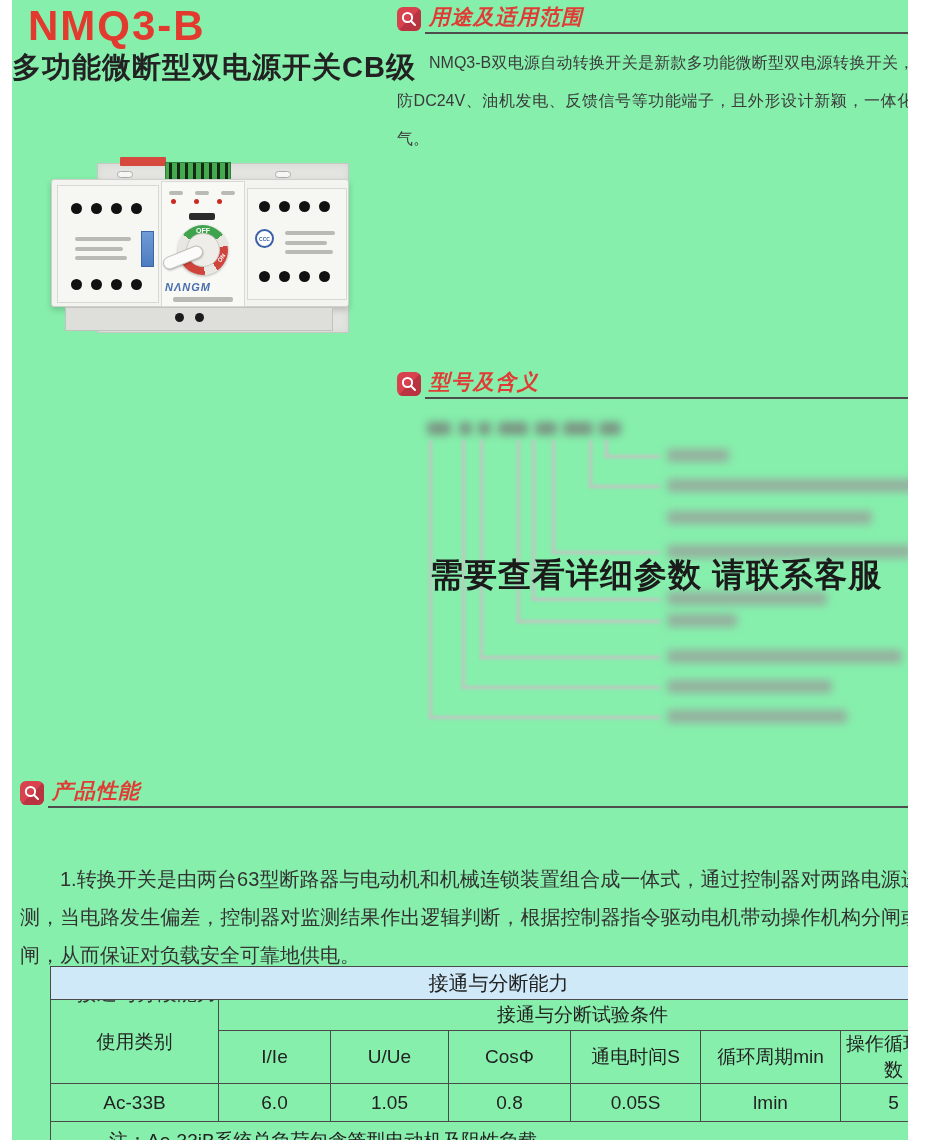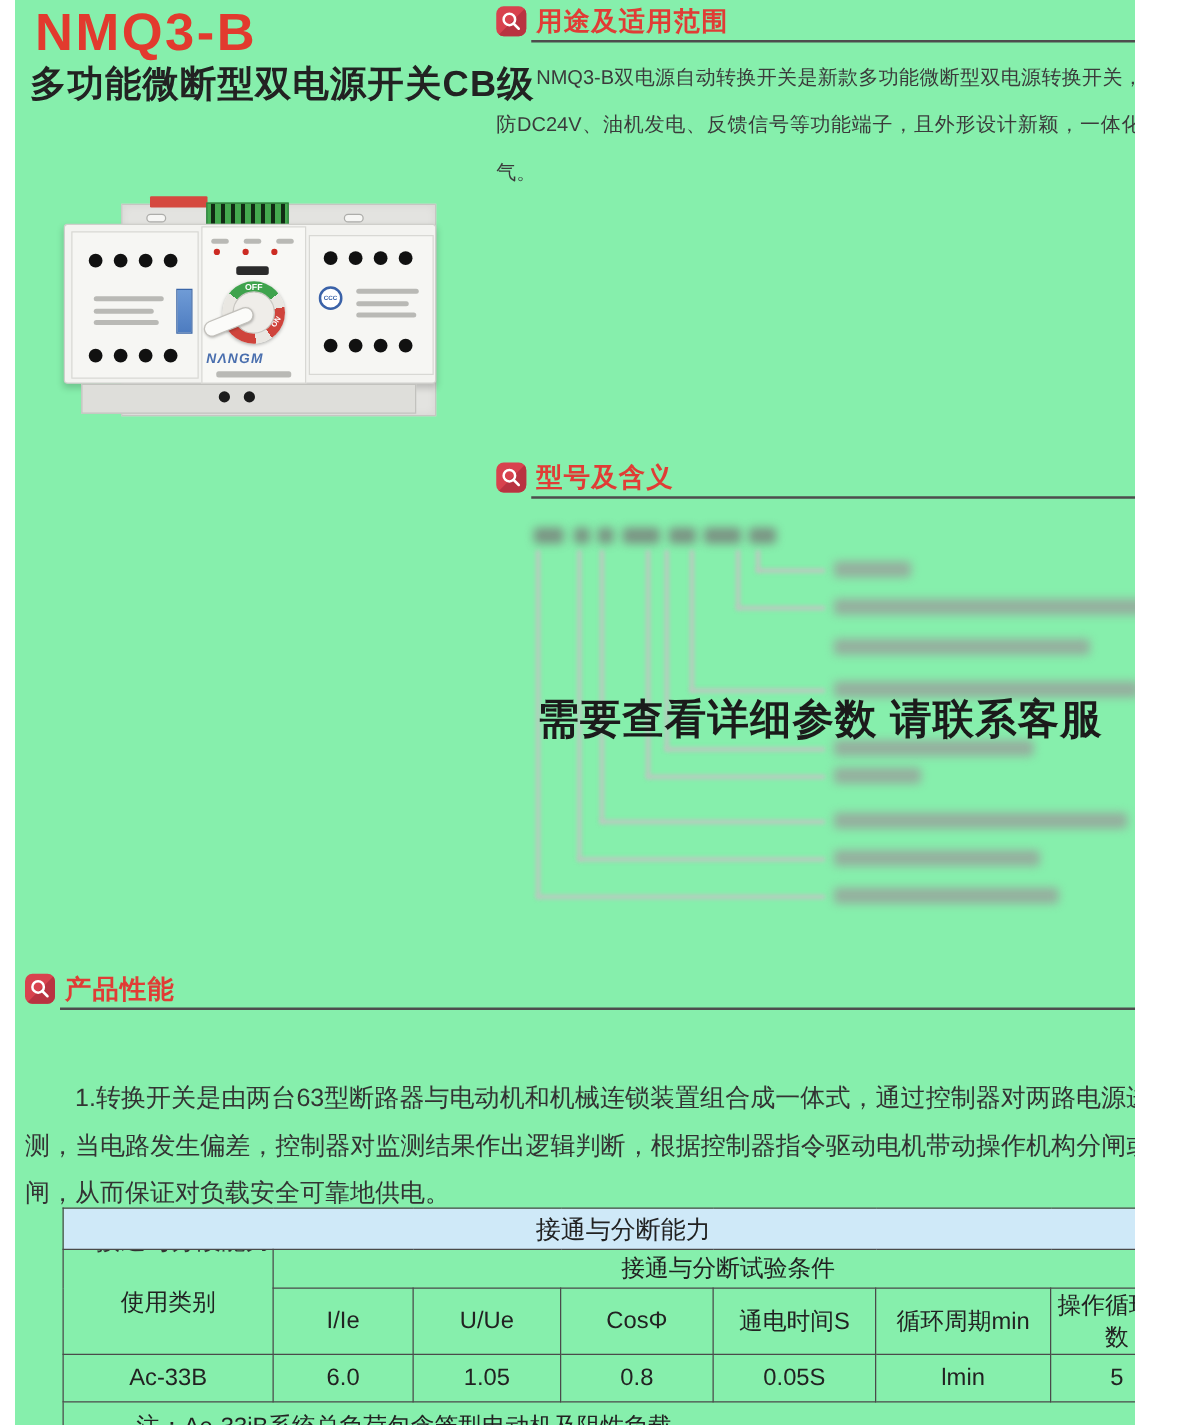--- a/index.html
+++ b/index.html
@@ -2,24 +2,24 @@
 <html><head>
 <meta charset="utf-8">
 <style>
   * { margin:0; padding:0; box-sizing:border-box; }
   html,body { background:#ffffff; }
   body { font-family:"Liberation Sans","DejaVu Sans",sans-serif; color:#3c3c3c; }
   .page { position:relative; width:896px; height:1140px; background:#86efac; overflow:hidden;margin-left:12px; }
 
   
   .brand-title { position:absolute; left:16px; top:2px; font-size:42px; font-weight:bold; color:#e23a2e; letter-spacing:2px; }
-  .brand-subtitle { position:absolute; left:12px; top:48px; font-size:29px; font-weight:600; color:#222; letter-spacing:1px; }
-
-  
-  .sec-head { position:absolute; display:flex; align-items:center; gap:8px; }
+  .brand-subtitle { position:absolute; left:0; top:48px; font-size:29px; font-weight:600; color:#222; letter-spacing:1px; }
+
+  
+  .sec-head { position:absolute; display:flex; align-items:flex-end; gap:8px;font-style:italic; }
   .sec-icon { width:24px; height:24px; border-radius:6px; background:#d8424e; position:relative; overflow:hidden; flex:0 0 24px; }
   .sec-icon .shadow { position:absolute; width:30px; height:30px; background:#b93341; transform:rotate(45deg); left:8px; top:8px; }
   .sec-icon svg { position:absolute; left:3px; top:3px; }
   .sec-title { font-size:21px; color:#e03c35; font-weight:600; letter-spacing:1px; }
   .sec-rule { position:absolute; height:2px; background:#4d4d4d; }
 
   
   .usage-text { position:absolute; left:385px; top:44px; width:566px; font-size:16px; line-height:38px; text-align:justify; color:#3b3b3b; }
   .usage-text p { text-indent:2em; }
 

